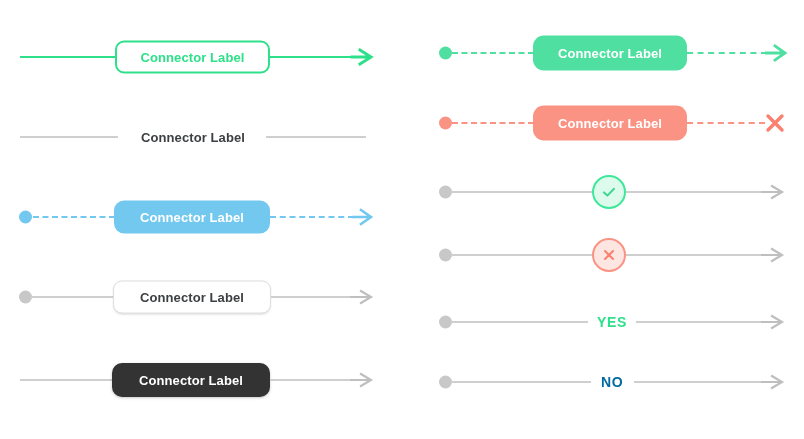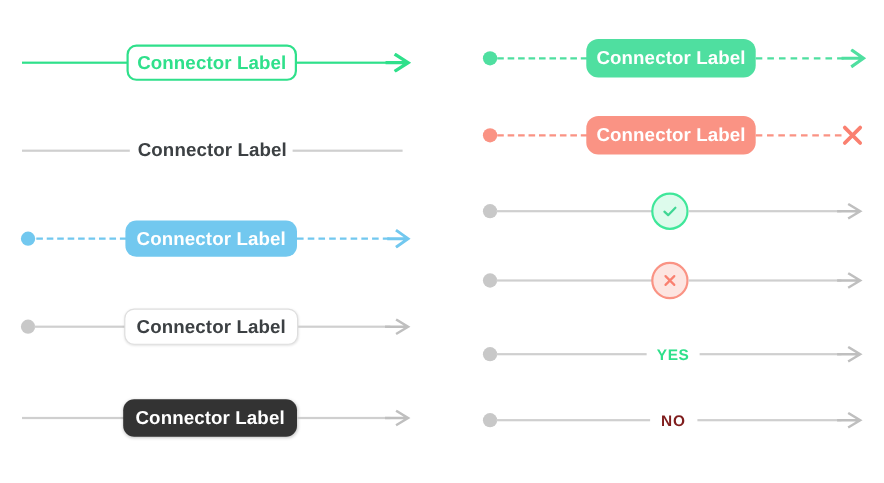--- a/index.html
+++ b/index.html
@@ -24,21 +24,21 @@
   .dot{position:absolute;top:50%;width:13px;height:13px;border-radius:50%;transform:translate(0,-50%);}
 
   
   .arrow{position:absolute;top:50%;transform:translateY(-50%);line-height:0;}
 
   
   .chip{
     position:absolute;top:50%;transform:translateY(-50%);
     display:flex;align-items:center;justify-content:center;
     box-sizing:border-box;white-space:nowrap;
-    font-size:17px;letter-spacing:.1px;
+    font-size:13px;letter-spacing:.1px;
   }
   .chip-outline-green{
     border:2px solid #2fe08b;border-radius:9px;background:#ffffff;
     color:#2fe08b;font-weight:700;
   }
   .chip-plain{
     background:#ffffff;color:#3c4043;font-weight:600;border:0;
   }
   .chip-blue{
     background:#72c8ef;color:#ffffff;font-weight:700;border-radius:10px;
@@ -58,21 +58,21 @@
   .chip-salmon{
     background:#fa9384;color:#ffffff;font-weight:700;border-radius:11px;
   }
 
   .word{
     position:absolute;top:50%;transform:translateY(-50%);
     font-size:14px;font-weight:700;letter-spacing:.6px;
     background:#ffffff;padding:0 9px;
   }
   .word-yes{color:#2fe08b;}
-  .word-no{color:#7f1d1d;}
+  .word-no{color:#0369a1;}
 
   .badge{
     position:absolute;top:50%;transform:translateY(-50%);
     width:34px;height:34px;border-radius:50%;
     box-sizing:border-box;display:flex;align-items:center;justify-content:center;
   }
   .badge-check{background:#ddfbec;border:2px solid #3fe79a;}
   .badge-x{background:#fde5e1;border:2px solid #fa9384;}
 
   .xmark{position:absolute;top:50%;transform:translateY(-50%);line-height:0;}

